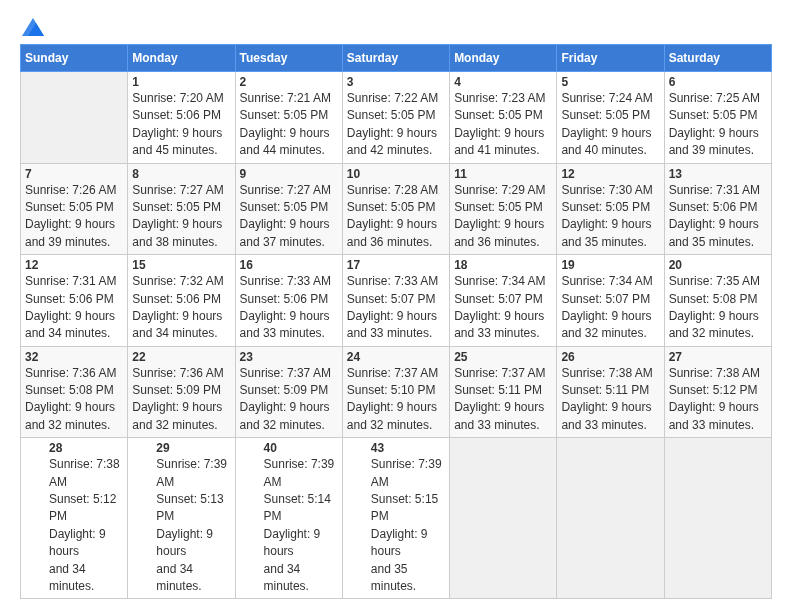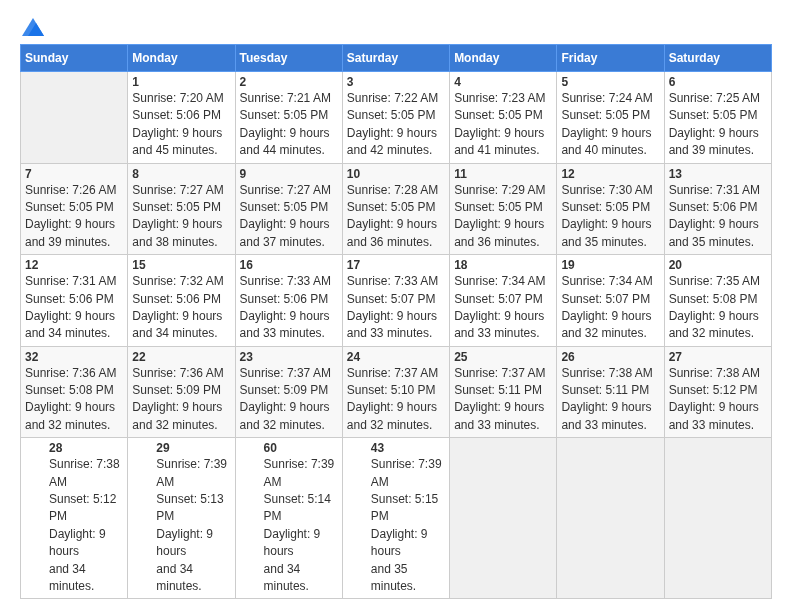--- a/index.html
+++ b/index.html
@@ -257,21 +257,21 @@
         <tr class="last-row">
           <td>
             <span class="day-num">28</span>
             <div class="day-info">Sunrise: 7:38 AM<br>Sunset: 5:12 PM<br>Daylight: 9 hours<br>and 34 minutes.</div>
           </td>
           <td>
             <span class="day-num">29</span>
             <div class="day-info">Sunrise: 7:39 AM<br>Sunset: 5:13 PM<br>Daylight: 9 hours<br>and 34 minutes.</div>
           </td>
           <td>
-            <span class="day-num">60</span>
+            <span class="day-num">40</span>
             <div class="day-info">Sunrise: 7:39 AM<br>Sunset: 5:14 PM<br>Daylight: 9 hours<br>and 34 minutes.</div>
           </td>
           <td>
             <span class="day-num">43</span>
             <div class="day-info">Sunrise: 7:39 AM<br>Sunset: 5:15 PM<br>Daylight: 9 hours<br>and 35 minutes.</div>
           </td>
           <td class="empty-cell"></td>
           <td class="empty-cell"></td>
           <td class="empty-cell"></td>
         </tr>

